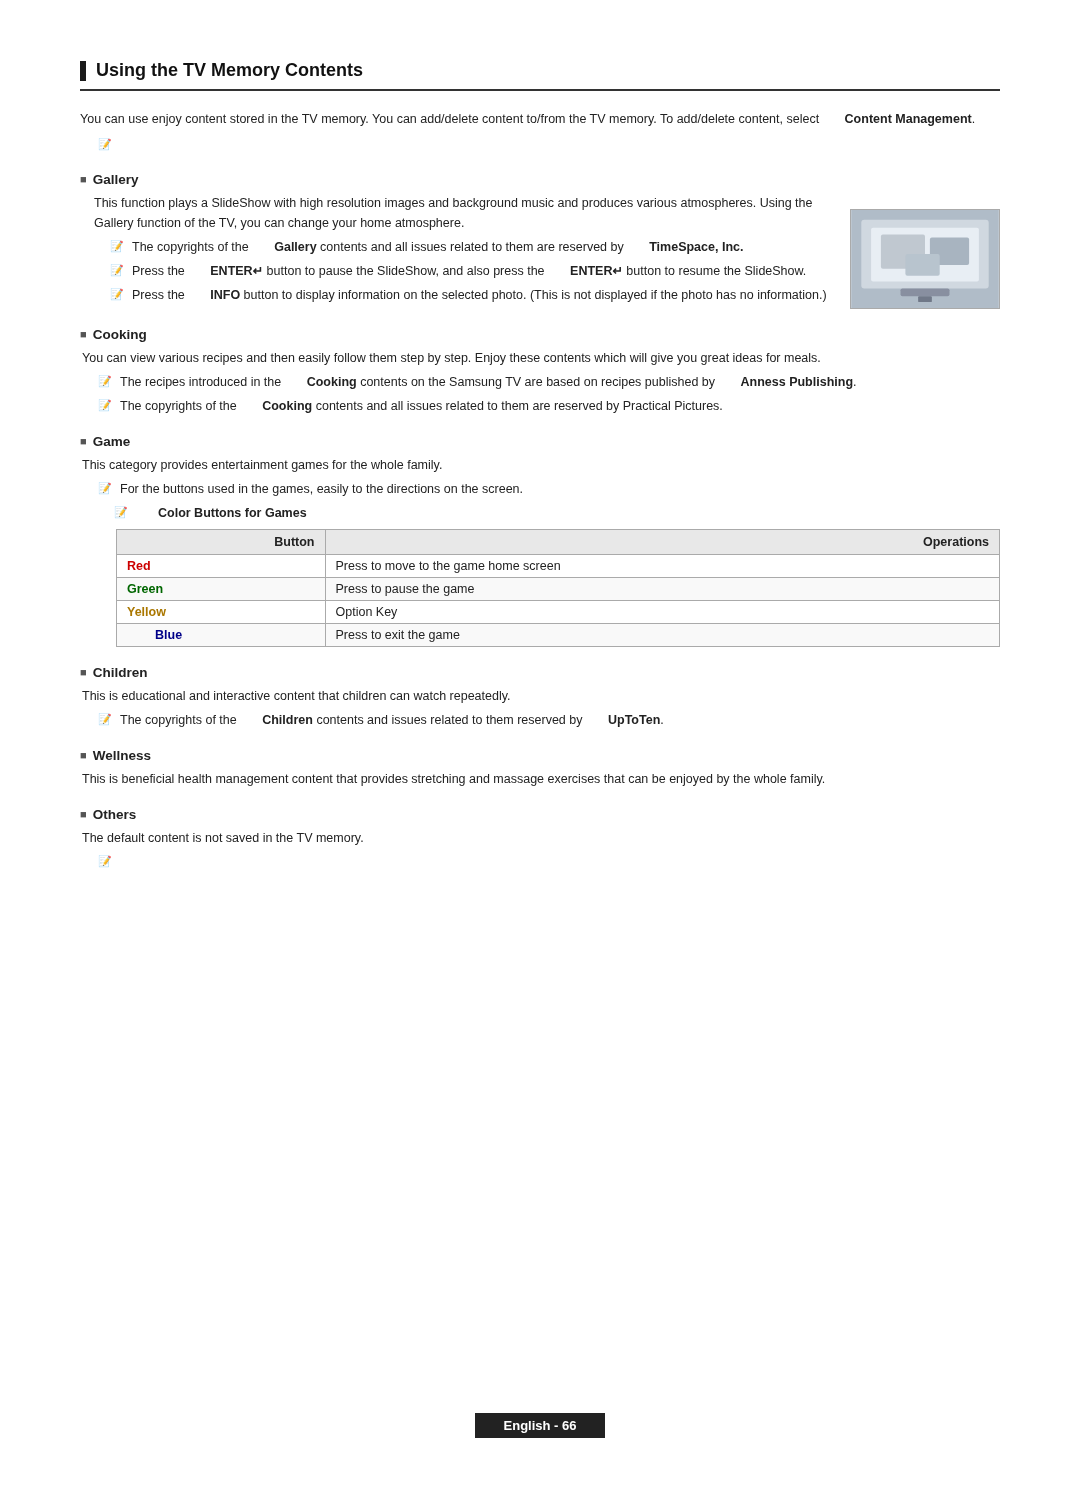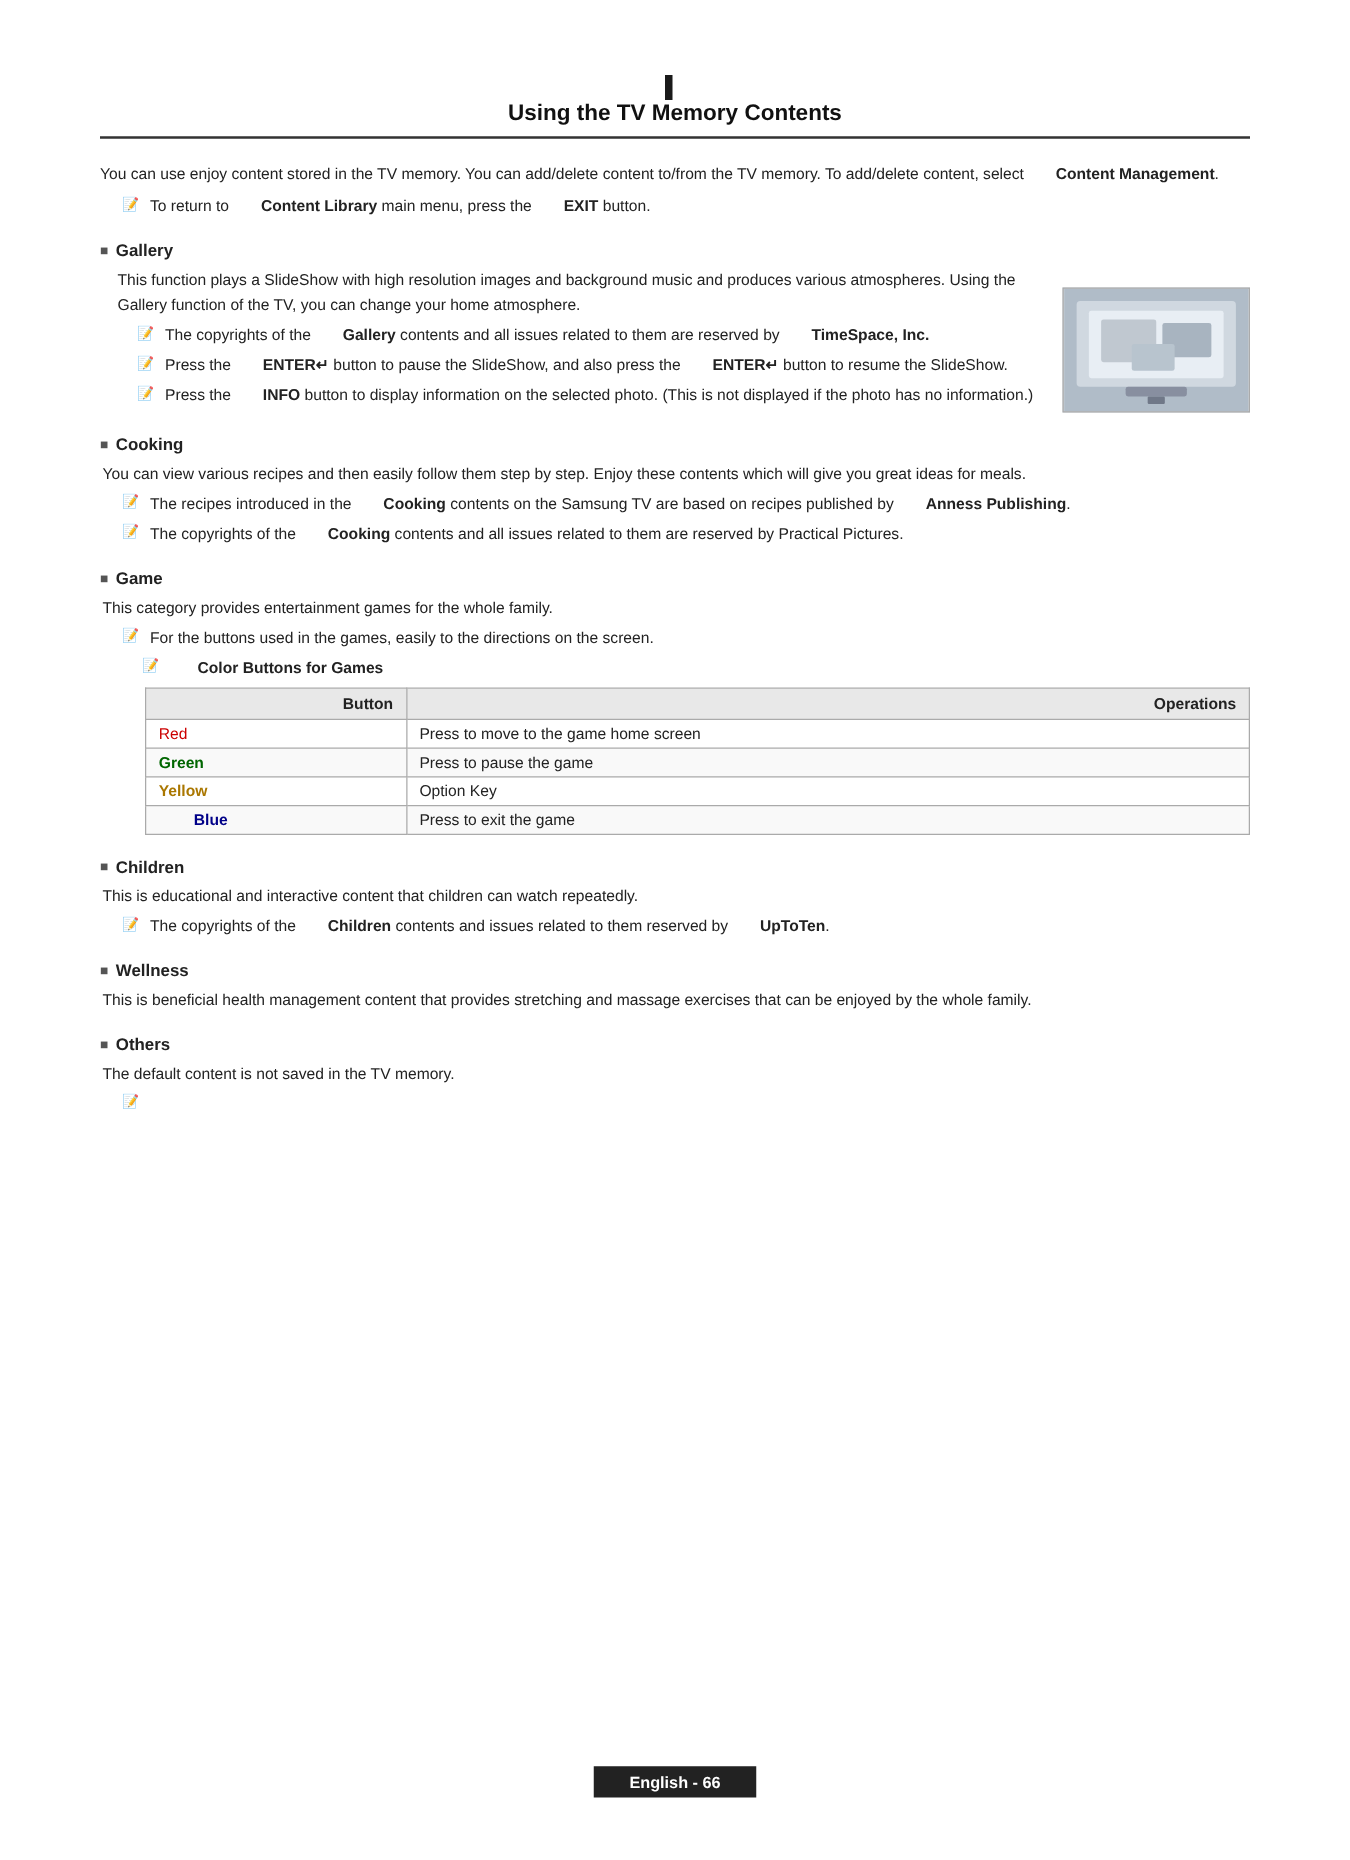--- a/index.html
+++ b/index.html
@@ -20,21 +20,20 @@
 
     .page-title {
       font-size: 18px;
       font-weight: bold;
       color: #111111;
       border-bottom: 2px solid #333333;
       padding-bottom: 8px;
       margin-bottom: 18px;
       display: flex;
       align-items: center;
-      flex-direction: column;
     }
 
     .title-bar {
       display: inline-block;
       width: 6px;
       height: 20px;
       background: #1a1a1a;
       margin-right: 10px;
     }
 
@@ -131,21 +130,21 @@
 
     table td {
       border: 1px solid #aaa;
       padding: 4px 10px;
     }
 
     table tr:nth-child(even) td {
       background: #f9f9f9;
     }
 
-    .color-btn-red { font-weight: normal; color: #cc0000; }
+    .color-btn-red { font-weight: bold; color: #cc0000; }
     .color-btn-green { font-weight: bold; color: #006600; }
     .color-btn-yellow { font-weight: bold; color: #aa7700; }
     .color-btn-blue { font-weight: bold; color: #000088; padding-left: 28px; }
 
     .footer {
       position: fixed;
       bottom: 50px;
       left: 0;
       right: 0;
       text-align: center;
@@ -172,21 +171,20 @@
 <div class="page-title">
   <span class="title-bar"></span>
   <span>Using the TV Memory Contents</span>
 </div>
 
 <p class="intro-text">
   You can use enjoy content stored in the TV memory. You can add/delete content to/from the TV memory. To add/delete content, select <b>Content Management</b>.
 </p>
 <div class="note-line">
   <span class="note-icon">📝</span>
-  <span>To return to <b>Content Library</b> main menu, press the <b>EXIT</b> button.</span>
 </div>
 
 <div class="section">
   <div class="section-heading">
     <span class="r-icon">■</span>
     <span>Gallery</span>
   </div>
   <div class="gallery-container">
     <div class="gallery-text">
       <p class="section-body">This function plays a SlideShow with high resolution images and background music and produces various atmospheres. Using the Gallery function of the TV, you can change your home atmosphere.</p>

